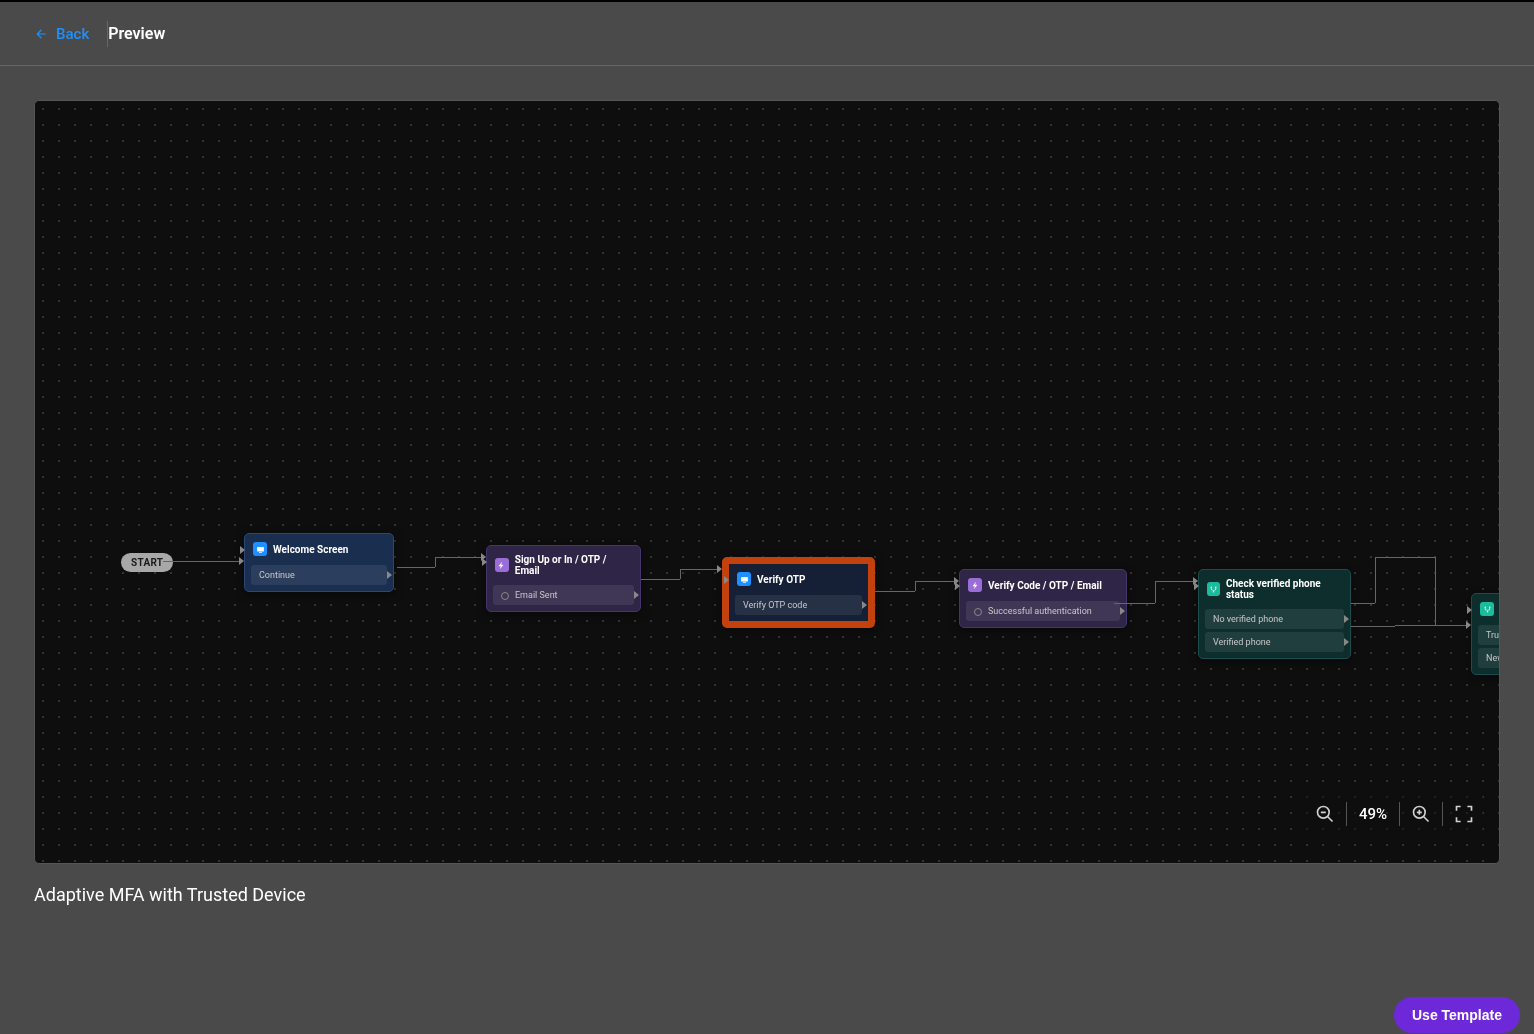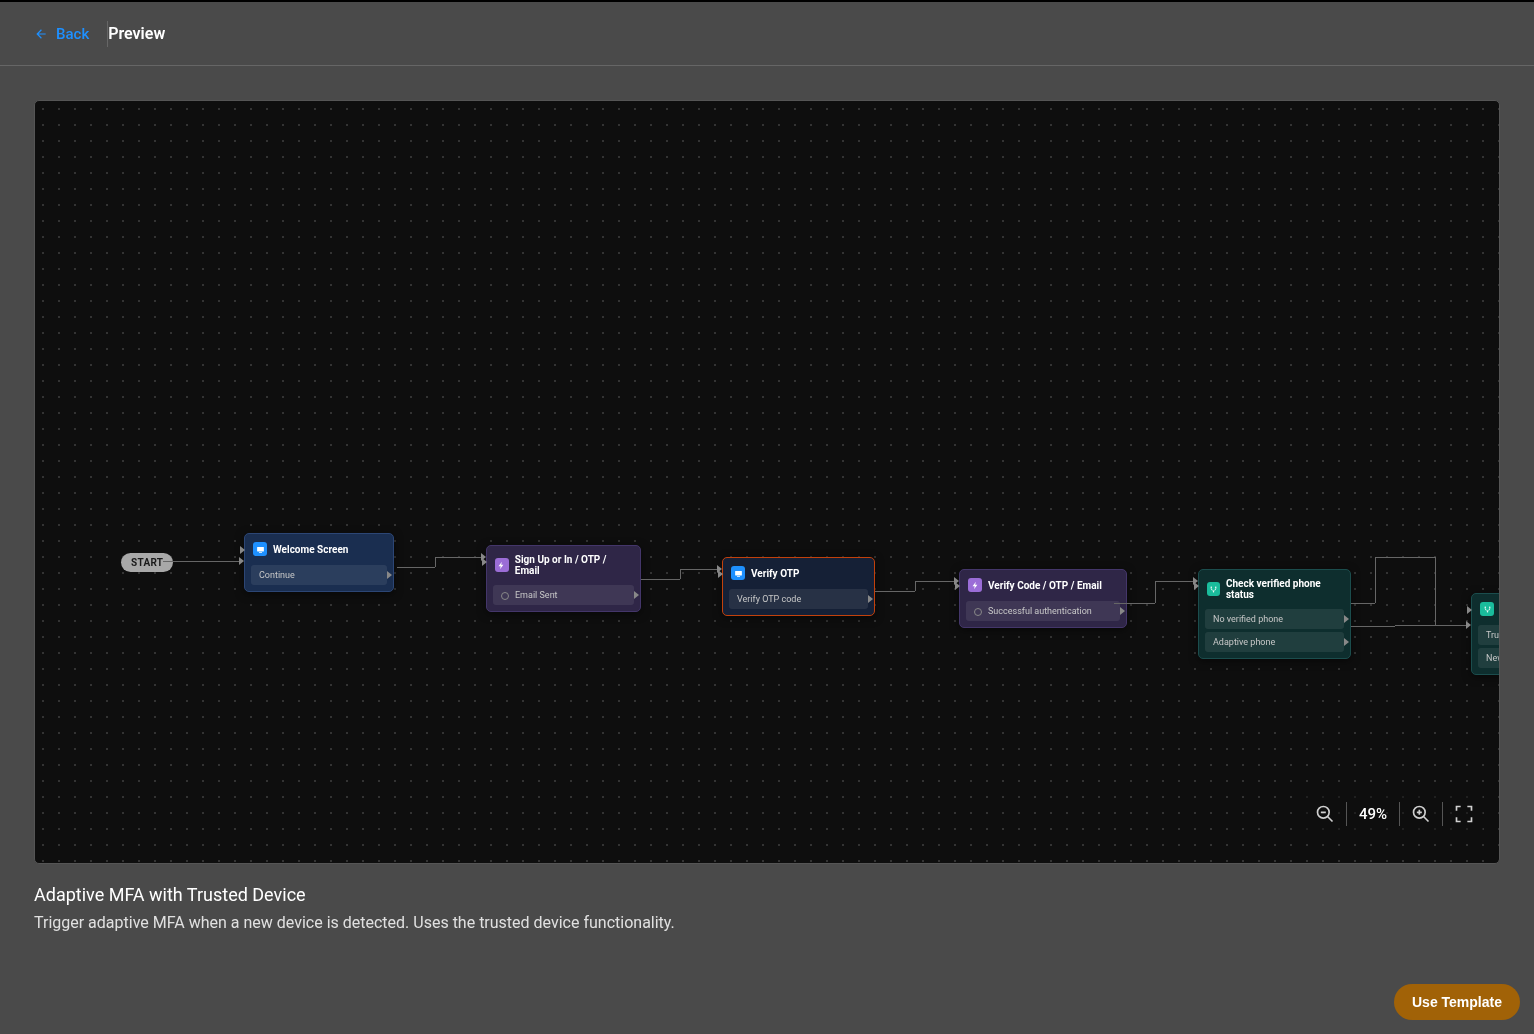--- a/index.html
+++ b/index.html
@@ -71,21 +71,21 @@
   letter-spacing: 0.3px;
 }
 .node {
   position: absolute;
   border-radius: 5px;
   padding: 6px;
   box-shadow: 0 2px 8px rgba(0,0,0,0.5);
 }
 .node-blue { background: #1a2e50; border: 1px solid #2c4675; }
 .node-purple { background: #2f2647; border: 1px solid #44366a; }
-.node-darkblue { background: #152036; border: 1px solid #c2410c; }
+.node-darkblue { background: #152036; border: 7px solid #c2410c; }
 .node-teal { background: #0e2e2e; border: 1px solid #1b4d4d; }
 .node-head {
   display: flex;
   align-items: center;
   gap: 6px;
   padding: 2px 2px 6px 2px;
 }
 .node-icon {
   width: 14px;
   height: 14px;
@@ -181,22 +181,22 @@
   font-weight: 400;
   margin-bottom: 8px;
 }
 .template-desc {
   color: #e0e0e0;
   font-size: 16px;
 }
 .use-template-btn {
   position: absolute;
   right: 14px;
-  bottom: 14px;
-  background: #a16207;
+  bottom: 1px;
+  background: #6d28d9;
   color: #fff;
   border: none;
   padding: 10px 18px;
   border-radius: 18px;
   font-size: 14px;
   font-weight: 600;
   cursor: pointer;
 }
 .input-port {
   position: absolute;
@@ -299,21 +299,21 @@
               <path d="M6 8v2a4 4 0 004 4h0M18 8v2a4 4 0 01-4 4h0M12 14v2" stroke="#fff" stroke-width="2" fill="none"></path>
             </svg>
           </div>
           <div class="node-title">Check verified phone status</div>
         </div>
         <div class="output-row">
           <span class="output-label">No verified phone</span>
           <span class="output-port"></span>
         </div>
         <div class="output-row">
-          <span class="output-label">Adaptive phone</span>
+          <span class="output-label">Verified phone</span>
           <span class="output-port"></span>
         </div>
         <span class="input-port" style="top: 12px;"></span>
       </div>
       <div class="node node-teal" style="left: 1436px; top: 492px; width: 153px;">
         <div class="node-head">
           <div class="node-icon icon-teal">
             <svg viewBox="0 0 24 24" fill="#fff">
               <circle cx="6" cy="6" r="2"></circle>
               <circle cx="18" cy="6" r="2"></circle>
@@ -382,16 +382,15 @@
     <div class="fit-btn">
       <svg width="20" height="20" viewBox="0 0 24 24" stroke-width="2">
           <path d="M3 8V3h5M21 8V3h-5M3 16v5h5M21 16v5h-5"></path>
         </svg>
     </div>
   </div>
 </div>
 
 <div class="template-info">
   <div class="template-title">Adaptive MFA with Trusted Device</div>
-  <div class="template-desc">Trigger adaptive MFA when a new device is detected. Uses the trusted device functionality.</div>
 </div>
 
 <button class="use-template-btn">Use Template</button>
 
 </body></html>

